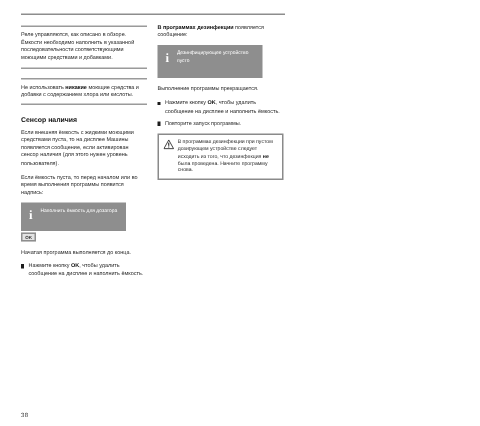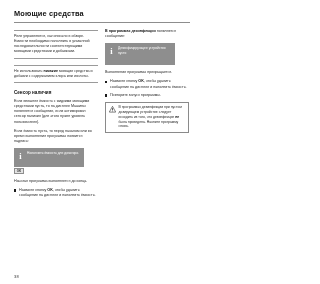--- a/index.html
+++ b/index.html
@@ -148,21 +148,20 @@
     font-size: 4px;
     color: #333;
     letter-spacing: 0.2px;
   }
 </style>
 </head>
 <body>
 
 <div class="page">
 
-  <div class="page-title">Моющие средства</div>
   <div class="title-rule"></div>
 
   <div class="columns">
 
     <div class="col">
 
       <div class="rule-box first">
         <p>Реле управляются, как описано в обзоре. Ёмкости необходимо наполнить в указанной последовательности соответствующими моющими средствами и добавками.</p>
       </div>
 

